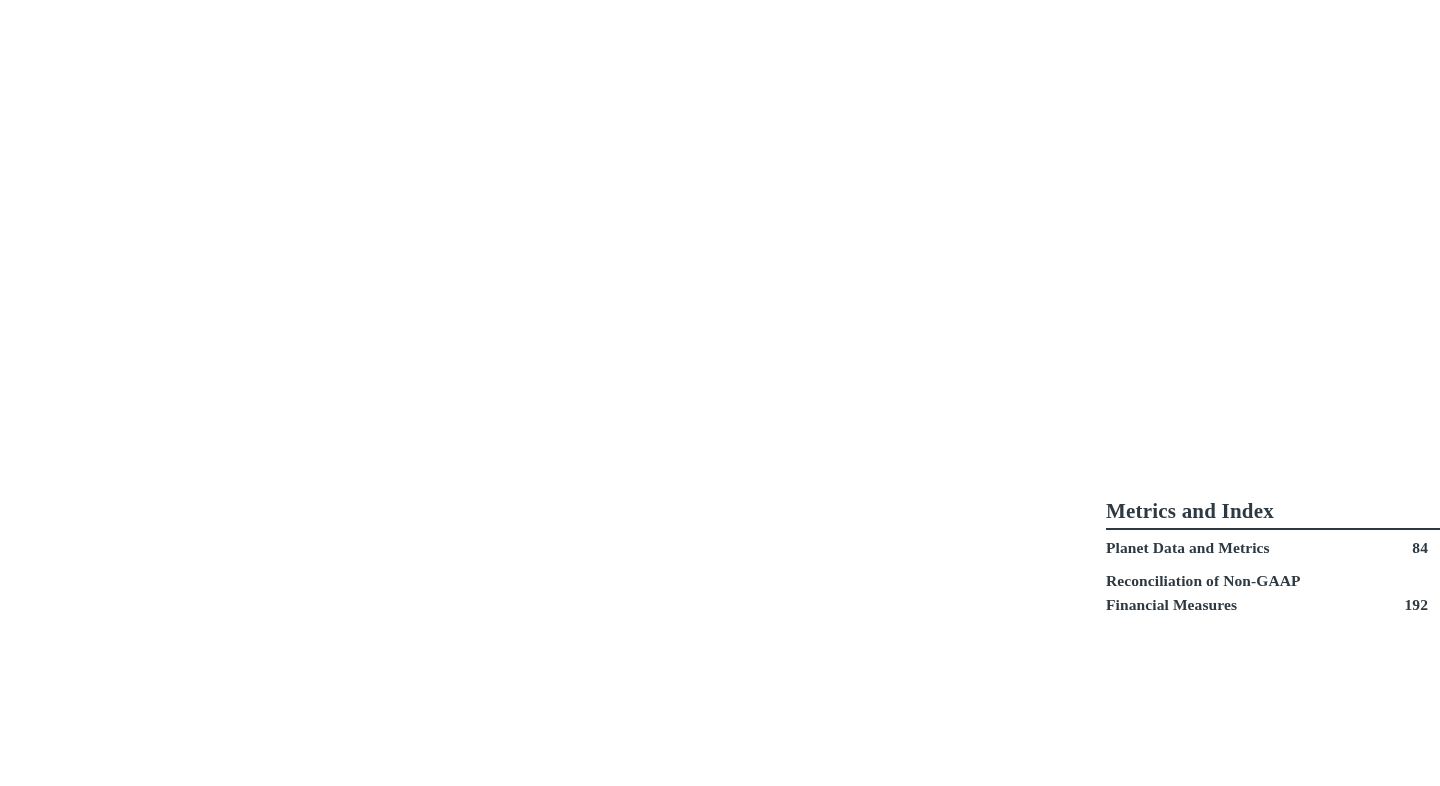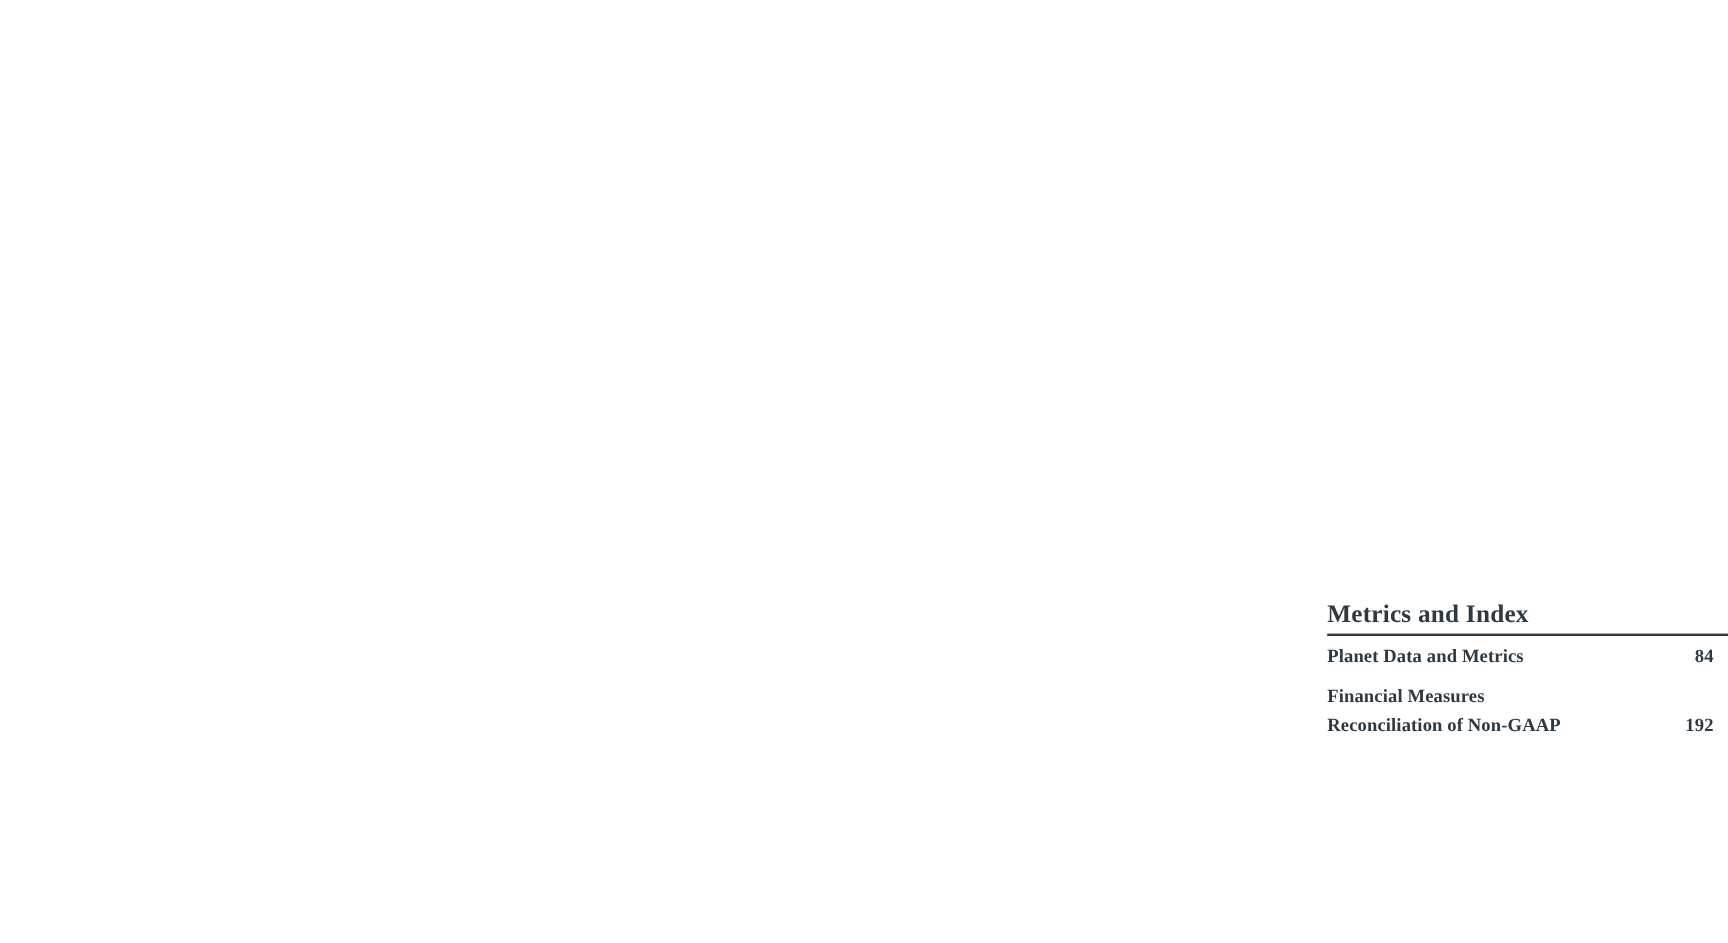--- a/index.html
+++ b/index.html
@@ -67,19 +67,19 @@
   <div class="toc-rule"></div>
   <div class="toc-entries" id="toc-entries">
       <div class="toc-row">
         <div class="toc-label">
           <div>Planet Data and Metrics</div>
         </div>
         <div class="toc-page">84</div>
       </div>
       <div class="toc-row">
         <div class="toc-label">
+          <div>Reconciliation of Non-GAAP</div>
           <div>Financial Measures</div>
-          <div>Reconciliation of Non-GAAP</div>
         </div>
         <div class="toc-page">192</div>
       </div>
     </div>
 </div>
 
 </body></html>

